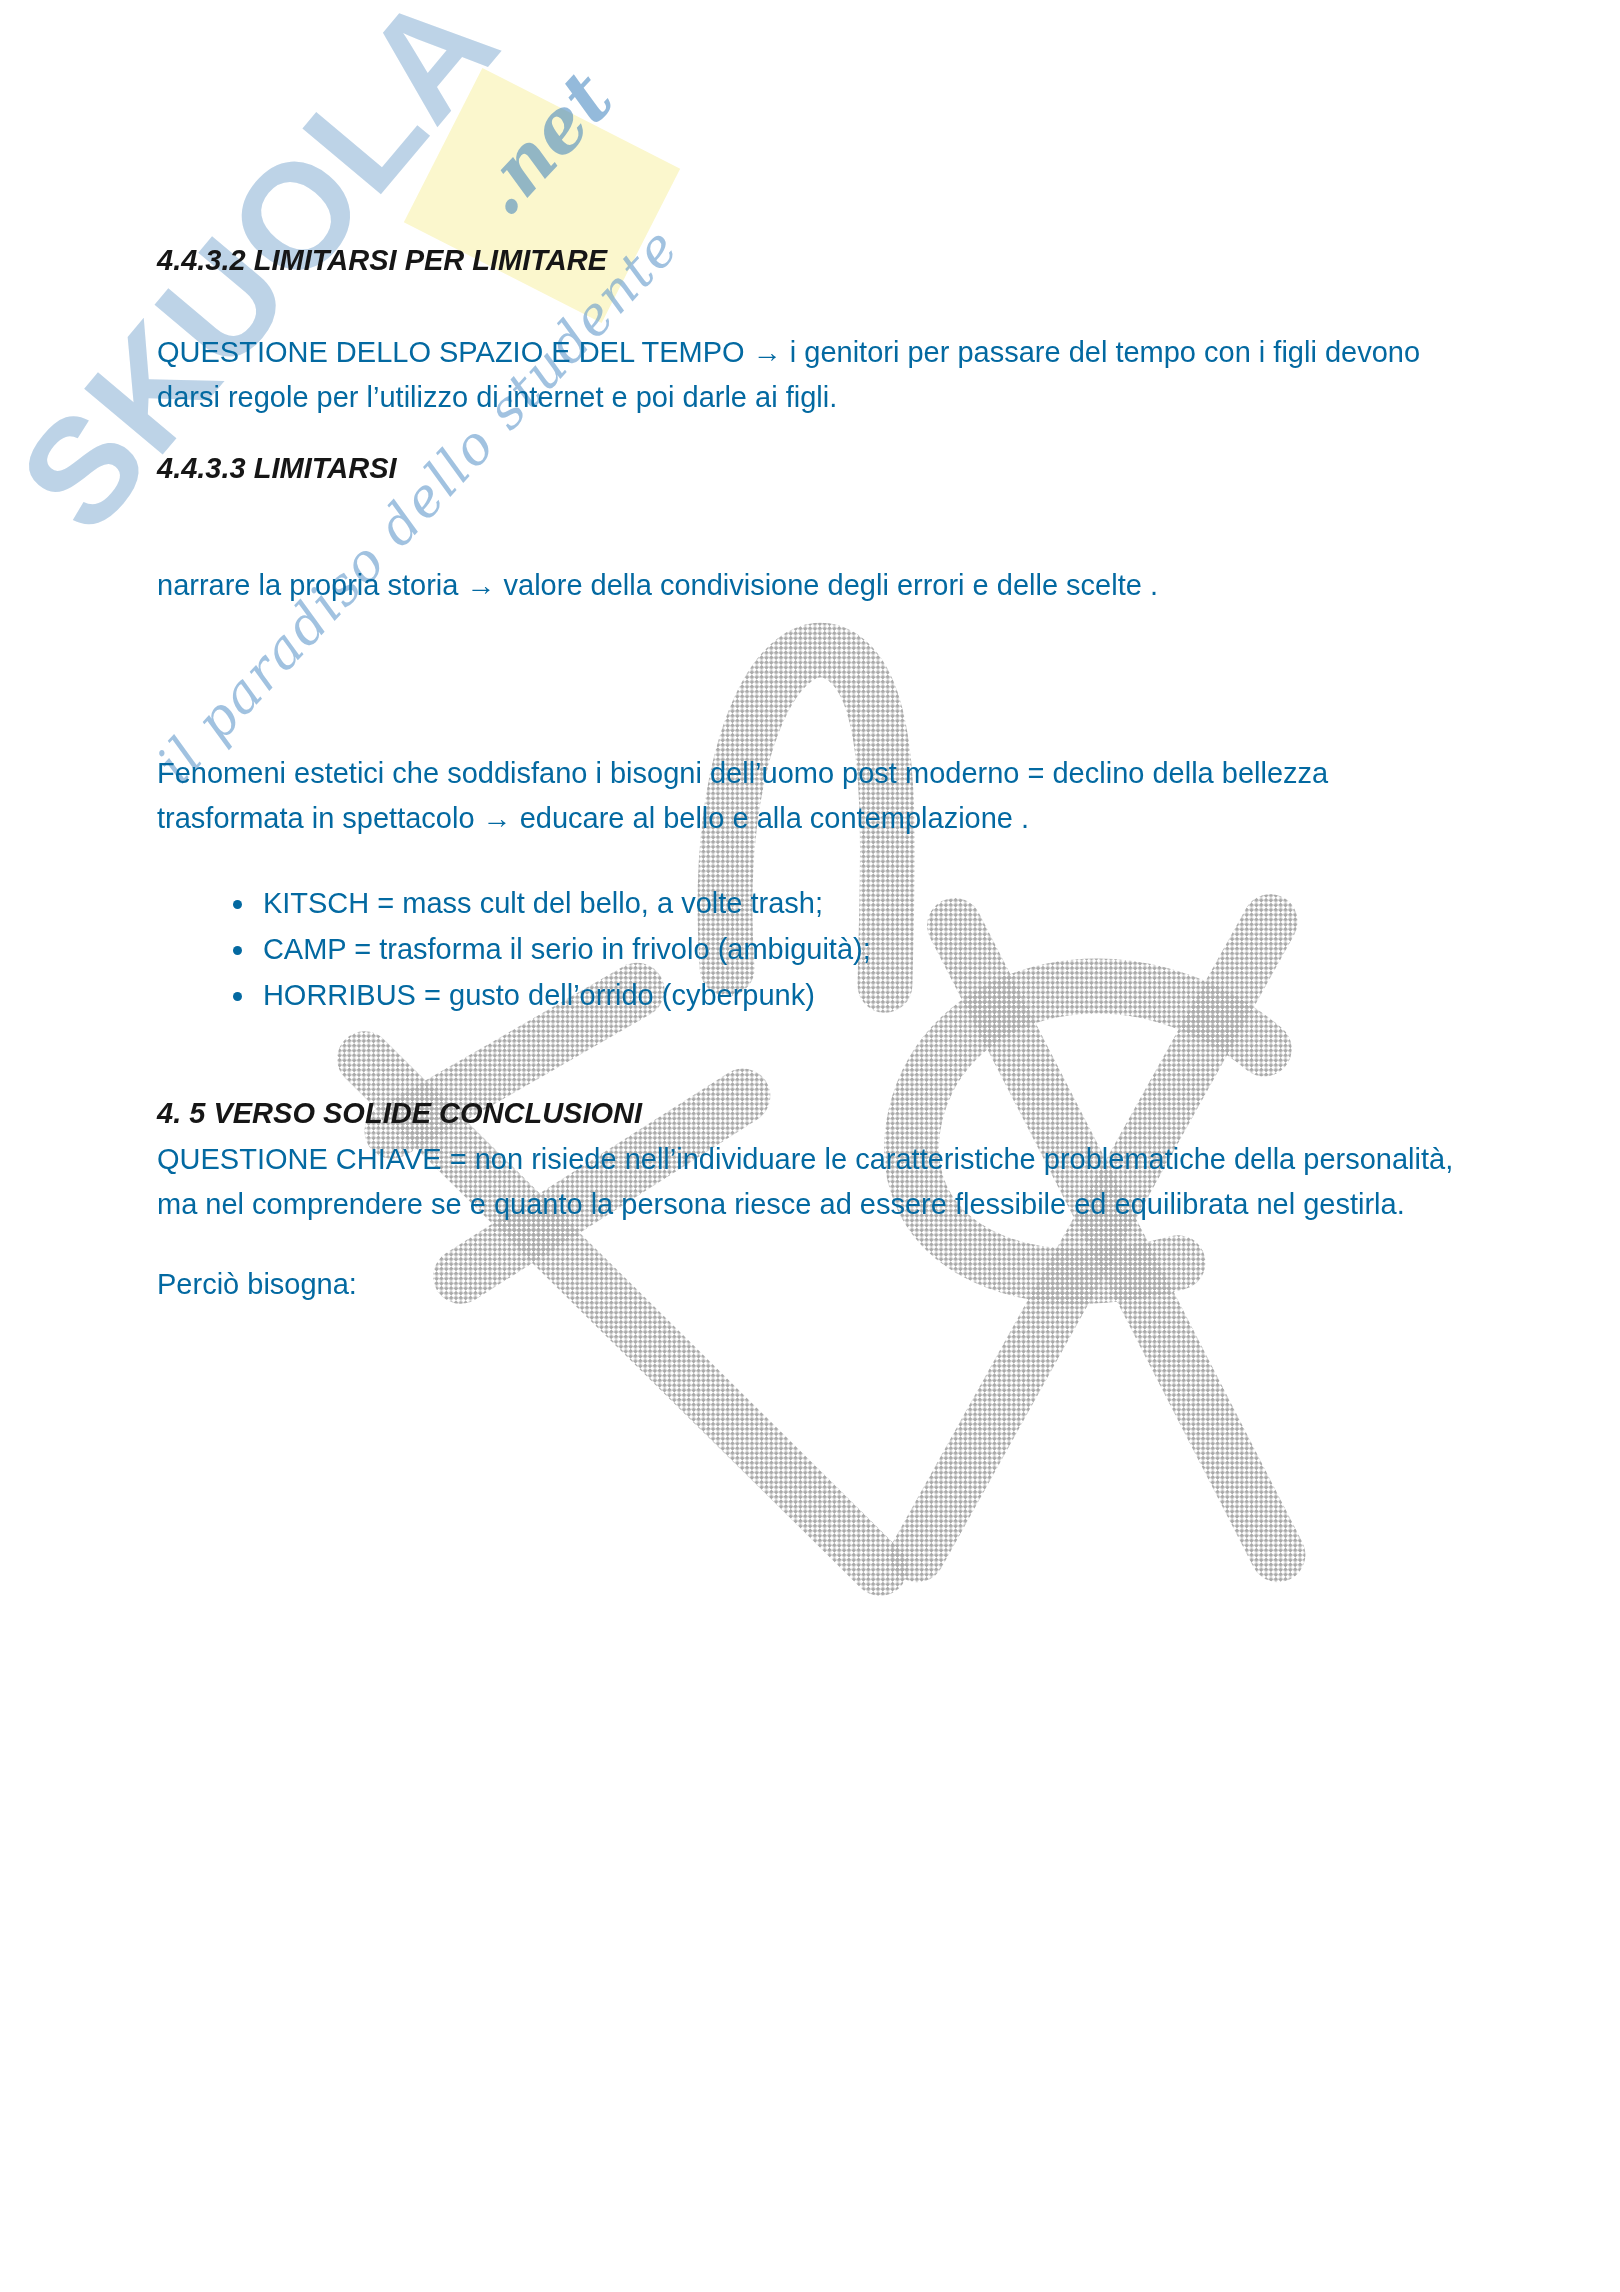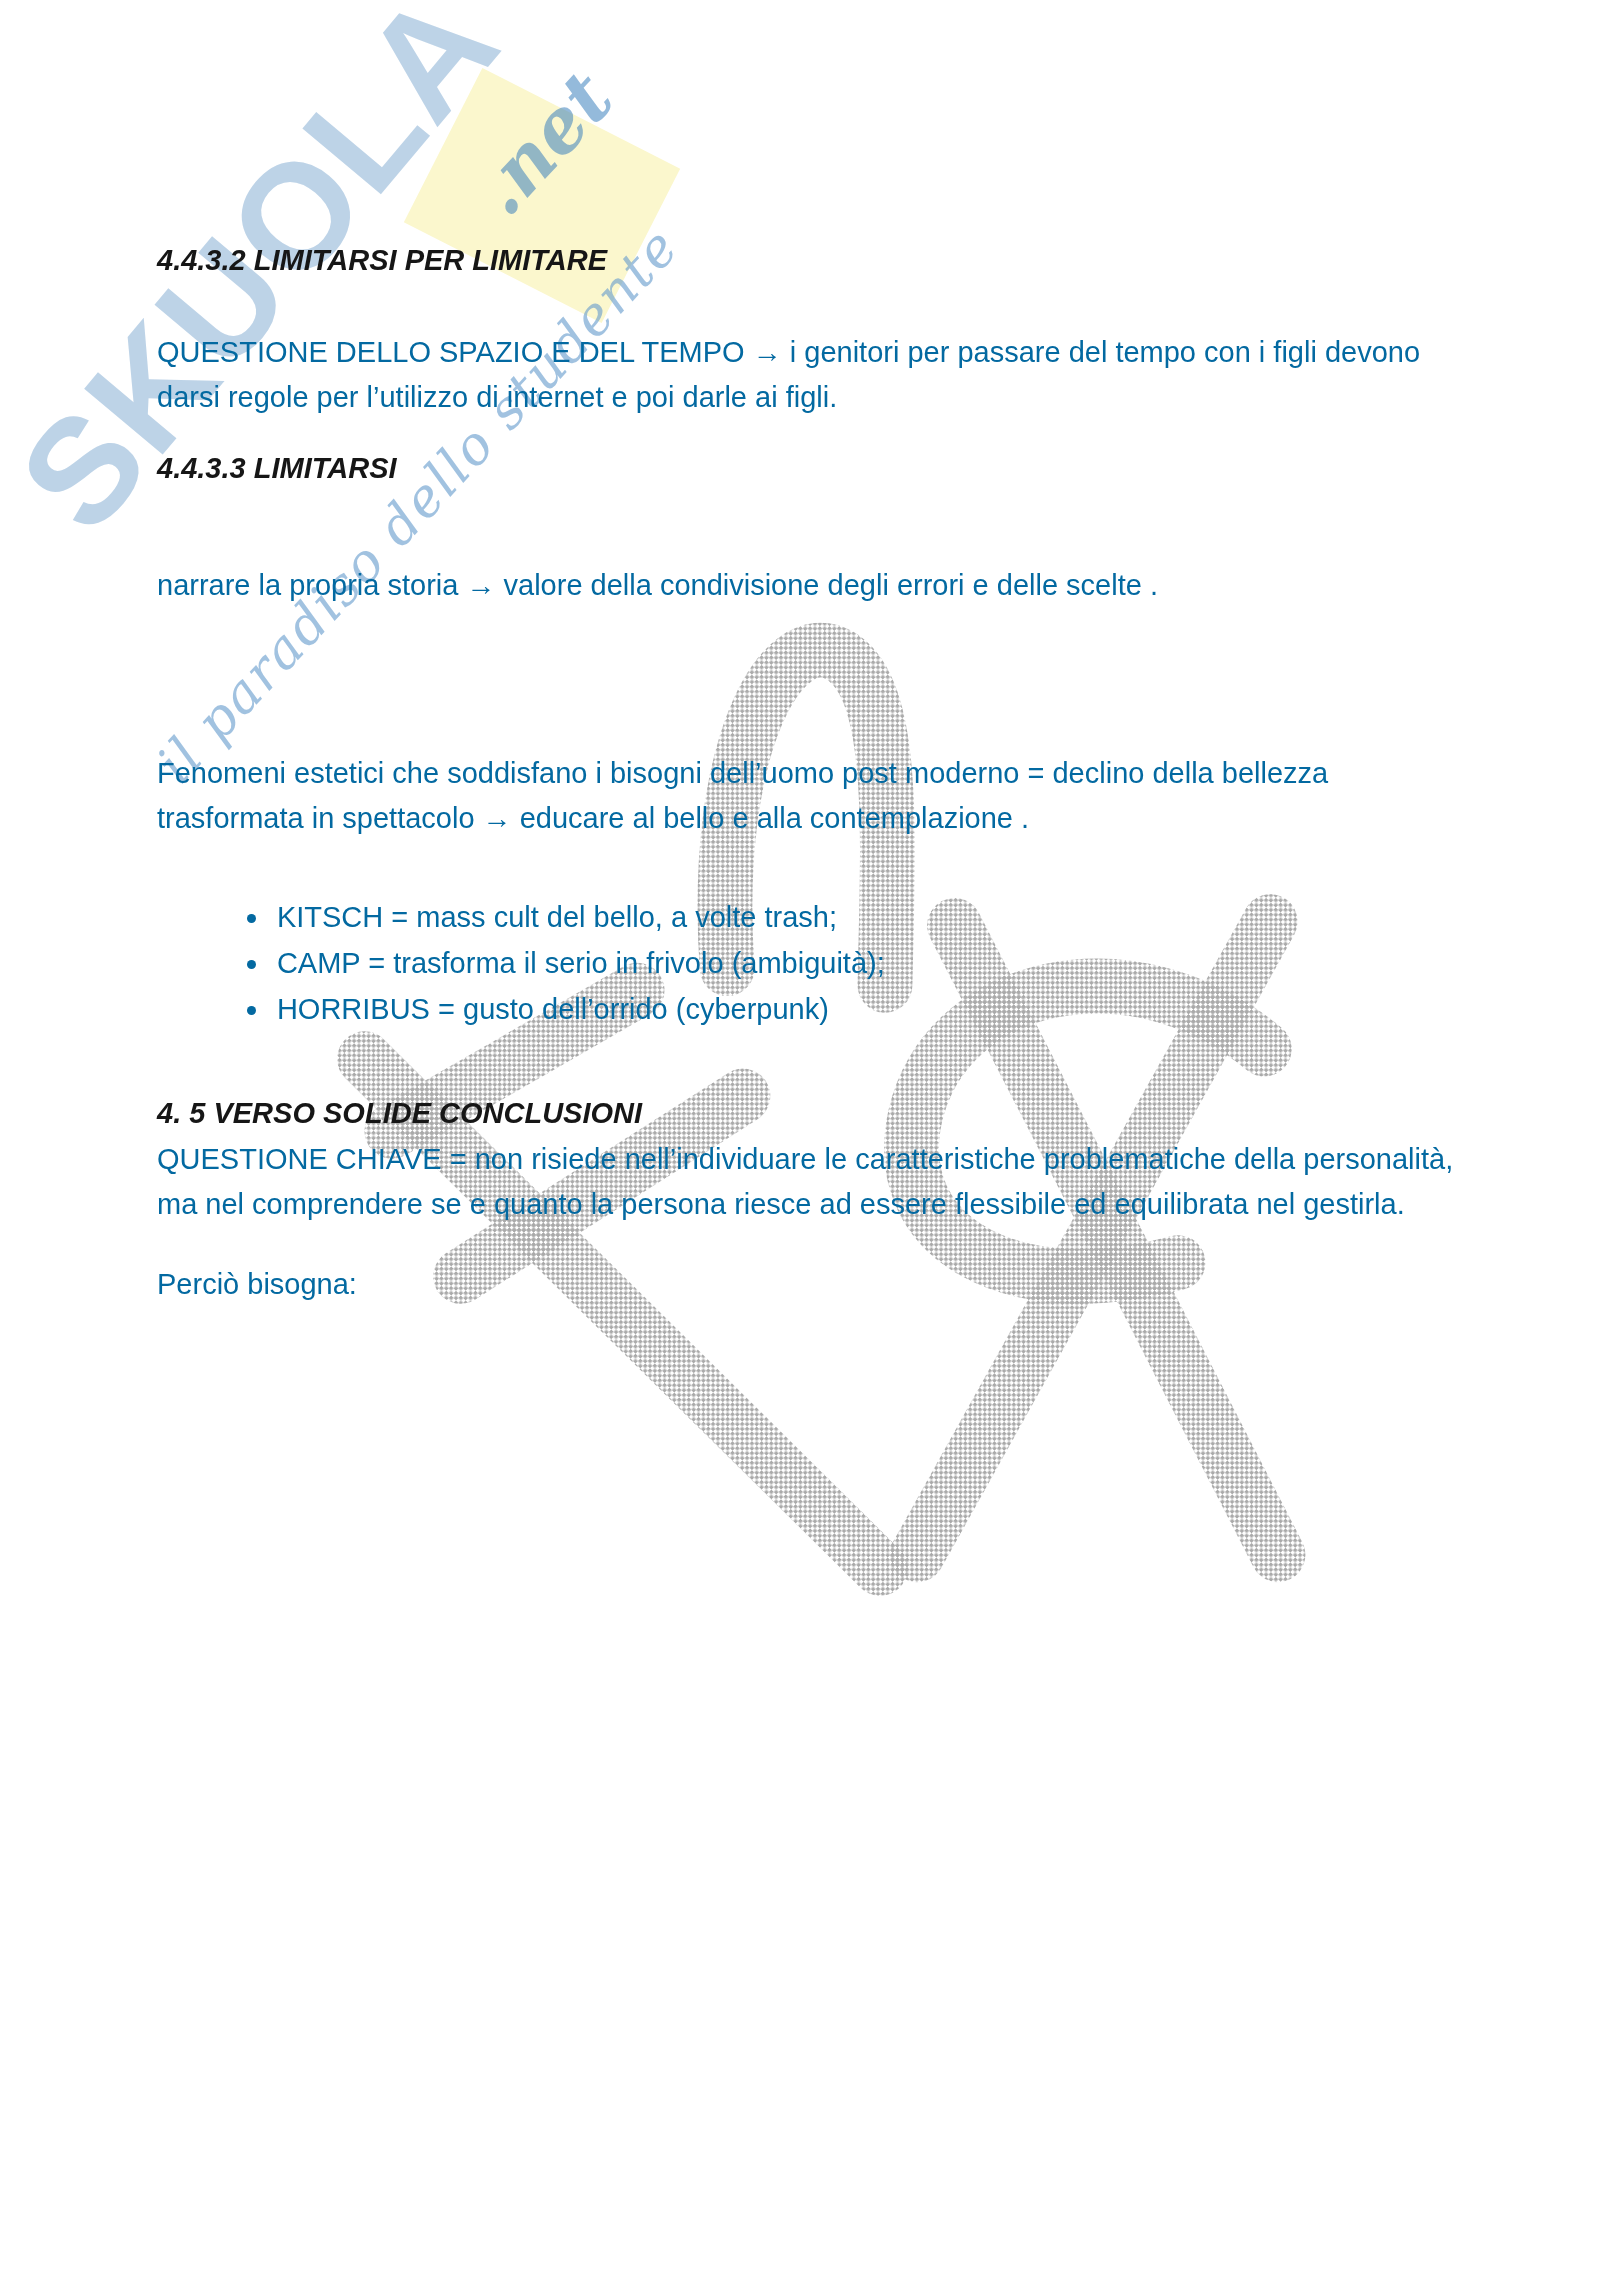--- a/index.html
+++ b/index.html
@@ -38,21 +38,21 @@
   }
   
   .wm-gray{position:absolute;left:0;top:0;z-index:1;pointer-events:none;}
   
   .doc{position:absolute;left:0;top:0;width:100%;height:100%;z-index:3;}
   .block{
     position:absolute;left:157px;width:1318px;
     font-size:29px;line-height:45px;color:#0369a1;
   }
   .hd{font-weight:bold;color:#161616;font-style:italic;}
-  ul.blist{margin:18px;padding-left:96px;list-style:disc;}
+  ul.blist{margin:4px;padding-left:96px;list-style:disc;}
   ul.blist li{line-height:46px;padding-left:5.9px;}
 </style>
 </head>
 <body>
 
 <div class="page">
 
   <div class="wm-yellow" style="background: rgb(251, 247, 205);"></div>
   <div class="wm-brand" style="color: rgb(125, 168, 208); opacity: 0.5;">SKUOLA</div>
   <div class="wm-suffix" style="color: rgb(62, 130, 190); opacity: 0.55;">.net</div>

